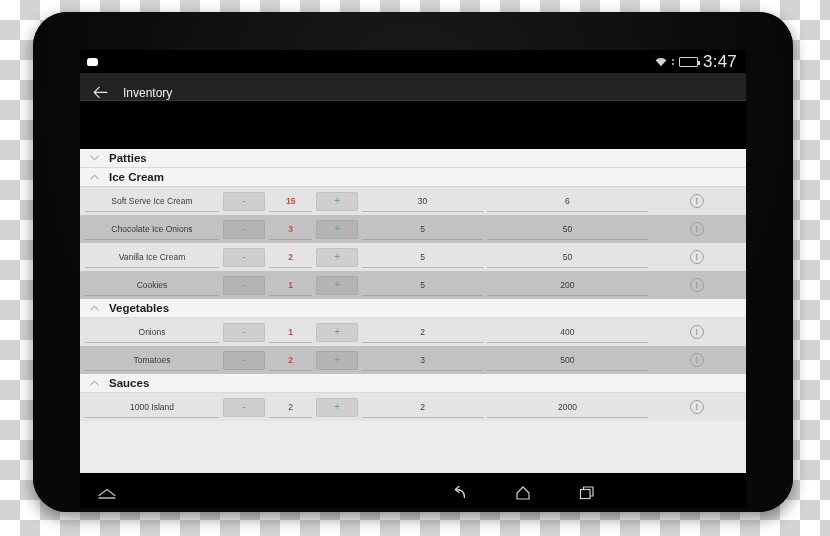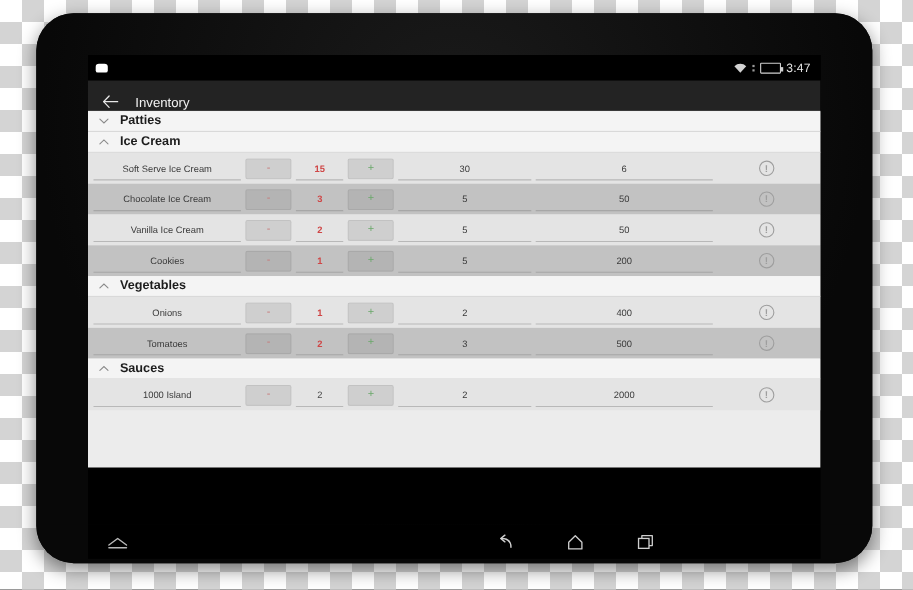--- a/index.html
+++ b/index.html
@@ -82,21 +82,21 @@
   .battery::after {
     content: "";
     position: absolute;
     right: -3px; top: 3px;
     width: 2px; height: 4px;
     background: #cfcfcf;
   }
   .battery-fill { height: 100%; background: #6fbf2f; }
   .sb-time {
     color: #e8e8e8;
-    font-size: 11px;
+    font-size: 17px;
     letter-spacing: 0.2px;
   }
 
   
   .appbar {
     height: 28px;
     background: #232323;
     display: flex;
     align-items: flex-end;
     padding-left: 13px;
@@ -111,20 +111,21 @@
   .appbar-title {
     color: #f1f1f1;
     font-size: 12px;
   }
 
   
   .content {
     height: 324px;
     background: #ececec;
     overflow: hidden;
+    margin-top: 48px;
   }
 
   .section-header {
     background: #f4f4f4;
     display: flex;
     align-items: center;
     gap: 10px;
     padding: 3px 0 3px 9px;
     height: 19px;
     border-bottom: 1px solid #d9d9d9;
@@ -301,21 +302,21 @@
             <div class="stepper plus">+</div>
           </div>
         <div class="cell c-num1">30</div>
         <div class="cell c-num2">6</div>
         <div class="cell c-info">
             <div class="info-icon">!</div>
           </div>
       </div>
 
       <div class="row even">
-        <div class="cell c-name">Chocolate Ice Cream</div>
+        <div class="cell c-name">Chocolate Ice Onions</div>
         <div class="cell c-btn">
             <div class="stepper minus">-</div>
           </div>
         <div class="cell c-qty qty-red">3</div>
         <div class="cell c-btn">
             <div class="stepper plus">+</div>
           </div>
         <div class="cell c-num1">5</div>
         <div class="cell c-num2">50</div>
         <div class="cell c-info">

